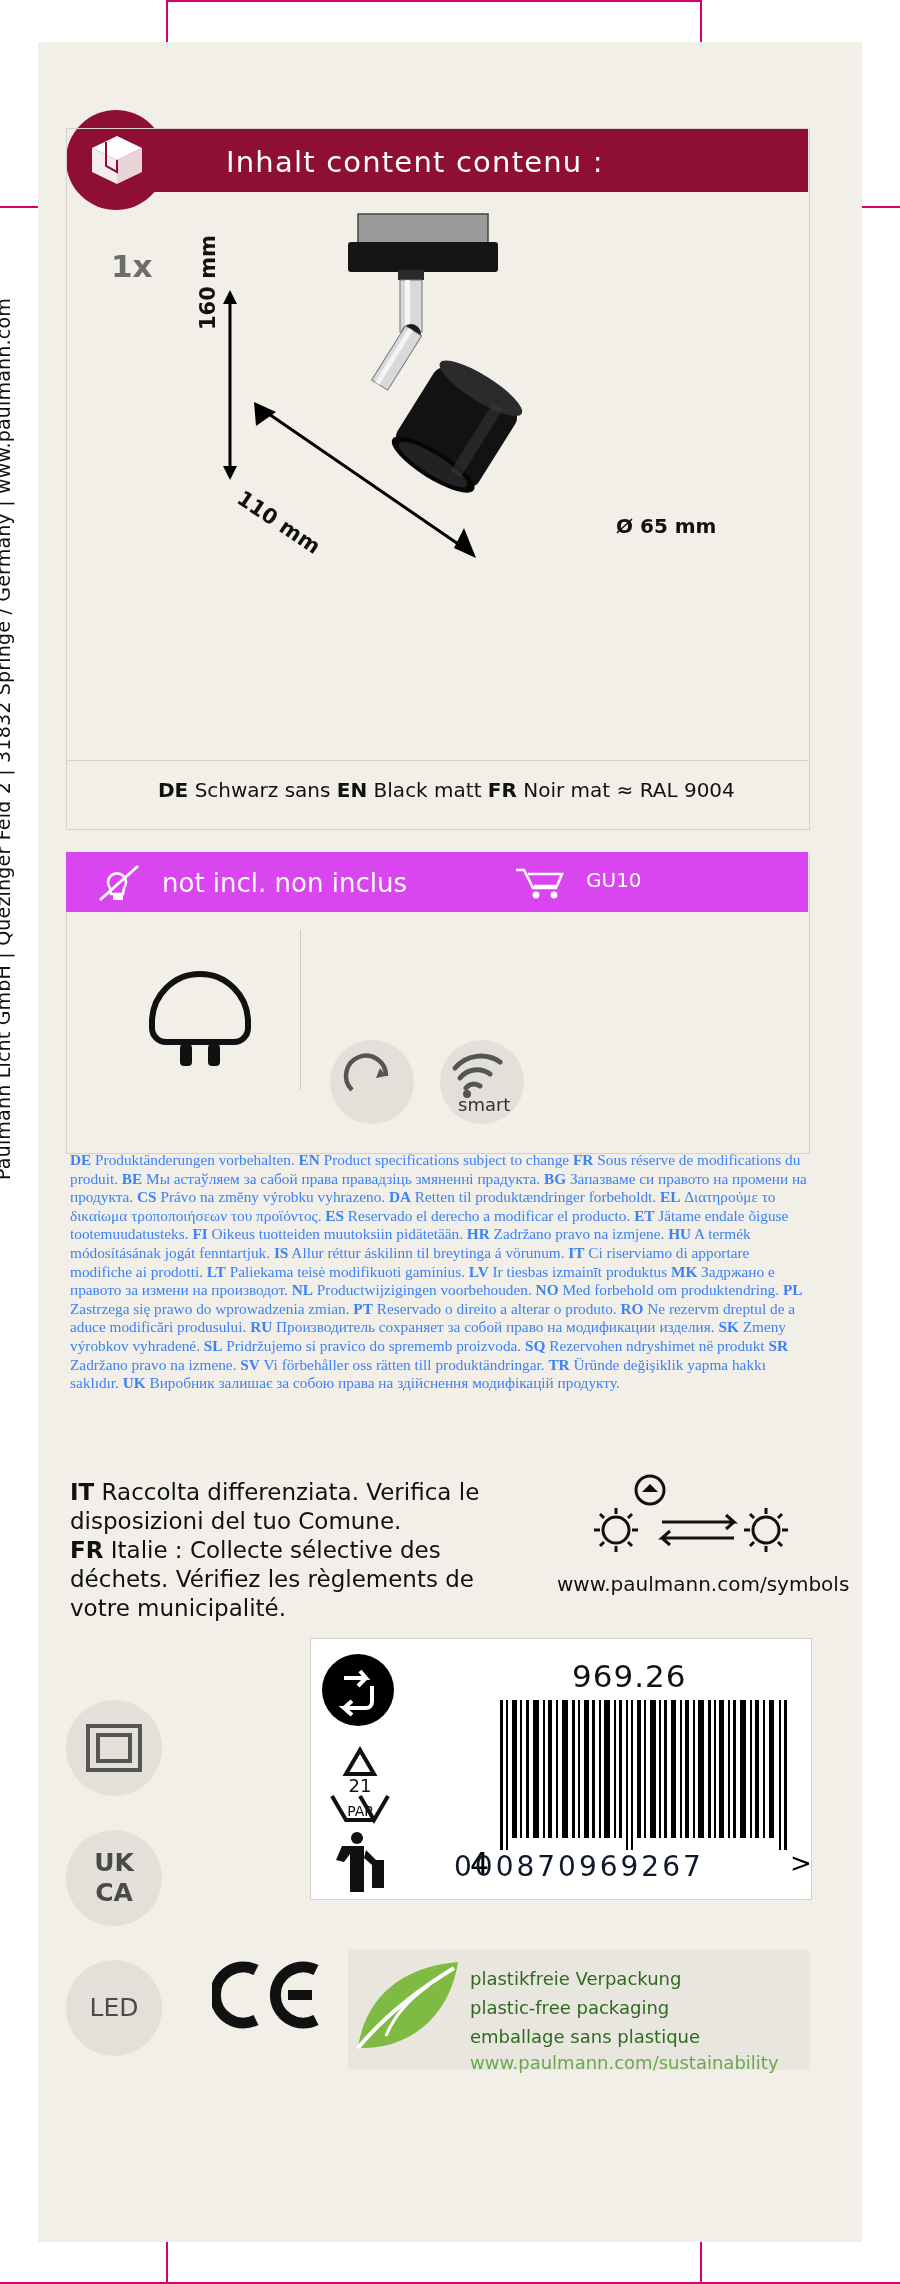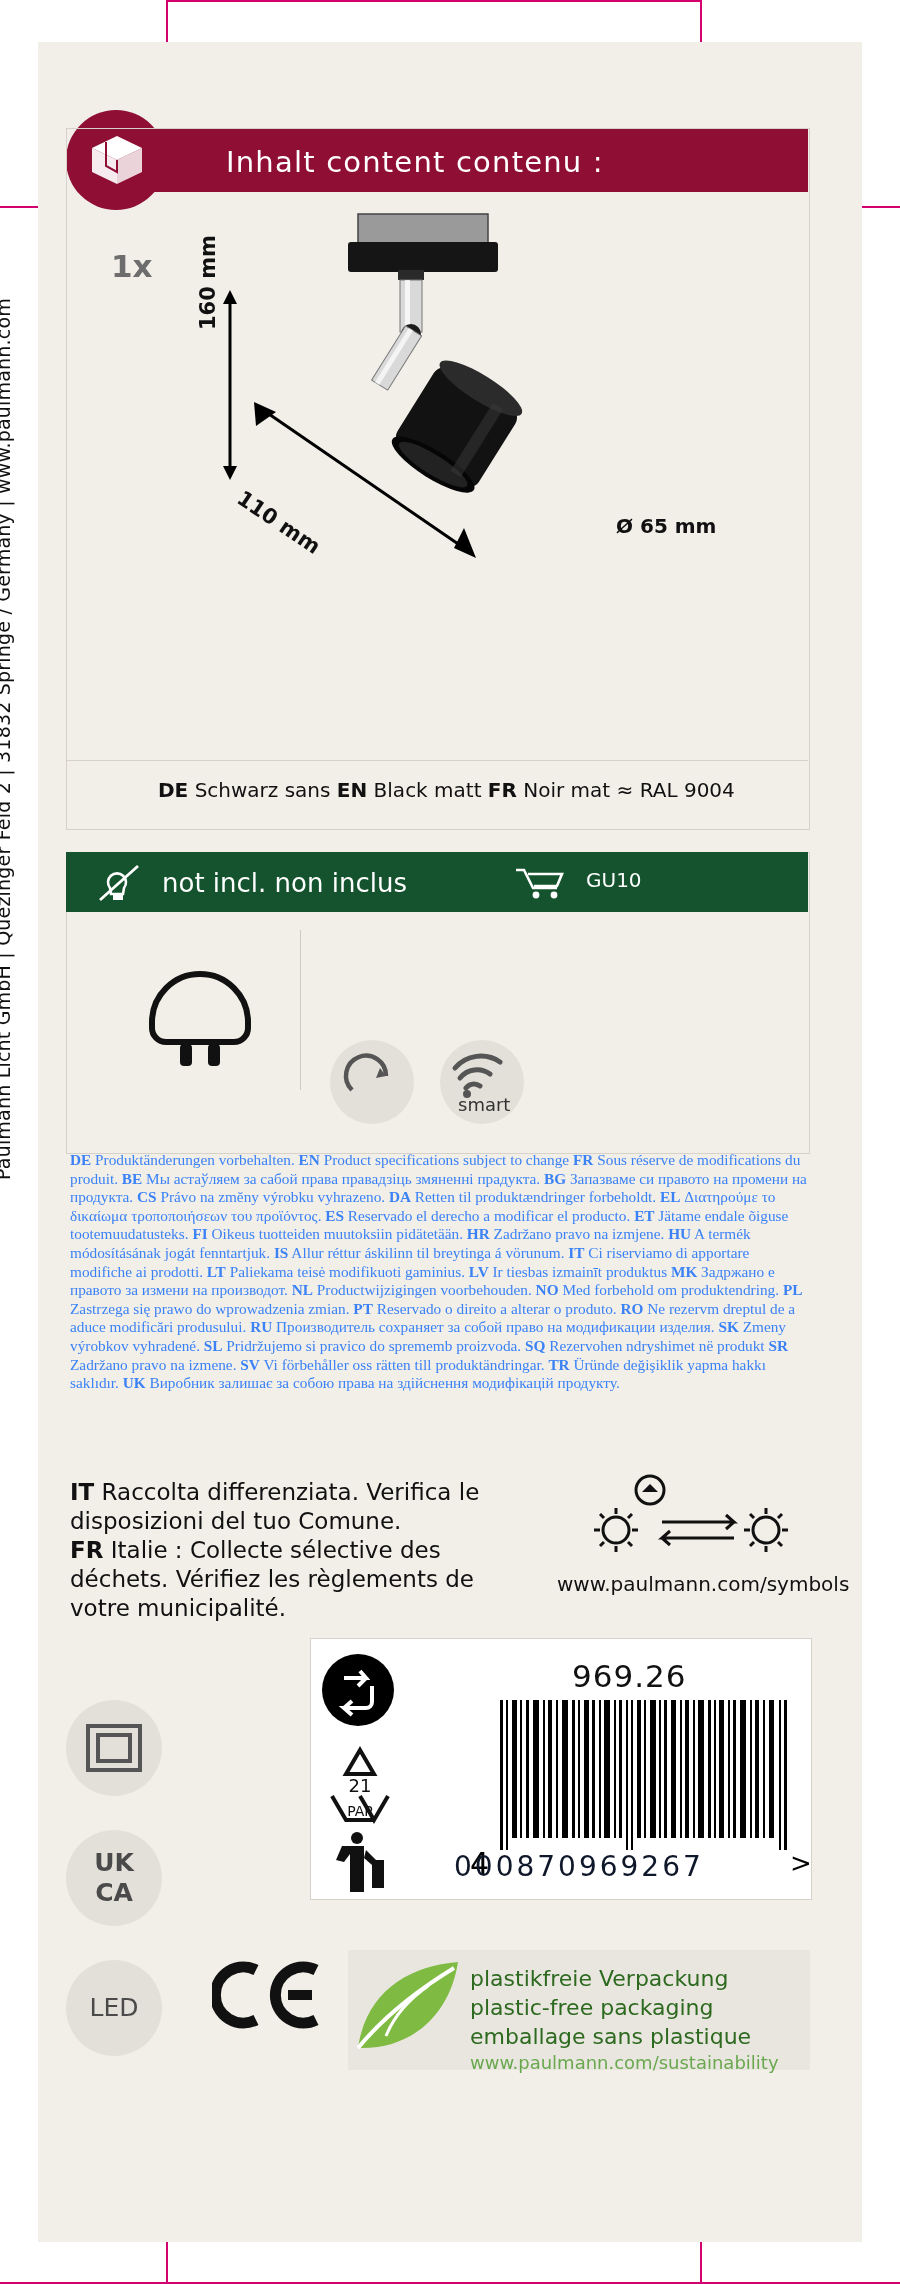--- a/index.html
+++ b/index.html
@@ -29,21 +29,21 @@
   .dimv{position:absolute;left:210px;top:290px;width:40px;height:190px;}
   .vlabel{position:absolute;left:196px;top:330px;transform:rotate(-90deg);transform-origin:left top;font-size:21px;font-weight:bold;color:#111;white-space:nowrap;}
   .dlabel{position:absolute;left:246px;top:486px;transform:rotate(34deg);transform-origin:left top;font-size:21px;font-weight:bold;color:#111;white-space:nowrap;}
   .diam{position:absolute;left:616px;top:514px;font-size:20px;font-weight:bold;color:#111;}
 
   .colorline{position:absolute;left:66px;top:760px;width:742px;border-top:1px solid #d6d2c9;}
   .colortxt{position:absolute;left:158px;top:778px;font-size:20px;color:#111;}
   .colortxt b{font-weight:bold;}
 
   
-  .bar2{position:absolute;left:66px;top:852px;width:742px;height:60px;background:#14532d;}
+  .bar2{position:absolute;left:66px;top:852px;width:742px;height:60px;background:#d946ef;}
   .bar2 .t1{position:absolute;left:96px;top:16px;font-size:26px;color:#fff;}
   .bar2 .t2{position:absolute;left:520px;top:16px;font-size:20px;color:#fff;}
   .bulb-cross{position:absolute;left:30px;top:10px;width:46px;height:42px;}
   .cart-ico{position:absolute;left:448px;top:12px;width:54px;height:36px;}
 
   .frame2{position:absolute;left:66px;top:852px;width:742px;height:300px;border:1px solid #d6d2c9;}
   .bulbbig{position:absolute;left:130px;top:960px;width:140px;height:140px;}
   .vsep{position:absolute;left:300px;top:930px;height:160px;border-left:1px solid #cfcbc2;}
   .example{position:absolute;left:330px;top:938px;font-size:26px;line-height:34px;color:#111;}
   .circ1{position:absolute;left:330px;top:1040px;width:84px;height:84px;border-radius:50%;background:#e3e0d9;}
@@ -75,21 +75,21 @@
   
   .icirc{position:absolute;width:96px;height:96px;border-radius:50%;background:#e3e0d9;}
   .ic1{left:66px;top:1700px;}
   .ic2{left:66px;top:1830px;}
   .ic3{left:66px;top:1960px;}
 
   .ce{position:absolute;left:212px;top:1960px;width:110px;height:70px;}
 
   .plasticbox{position:absolute;left:348px;top:1950px;width:462px;height:120px;background:#e9e6df;}
   .leaf{position:absolute;left:346px;top:1952px;width:120px;height:116px;}
-  .ptxt{position:absolute;left:470px;top:1964px;font-size:22px;line-height:29px;color:#2d6a1f;}
+  .ptxt{position:absolute;left:470px;top:1964px;font-size:18px;line-height:29px;color:#2d6a1f;}
   .purl{position:absolute;left:470px;top:2052px;font-size:18px;color:#6aa84f;}
 
   svg{display:block;}
 </style>
 </head>
 <body>
 
 <div class="page">
 
   <div class="cutline" style="left:166px;top:0;width:2px;height:42px;"></div>

